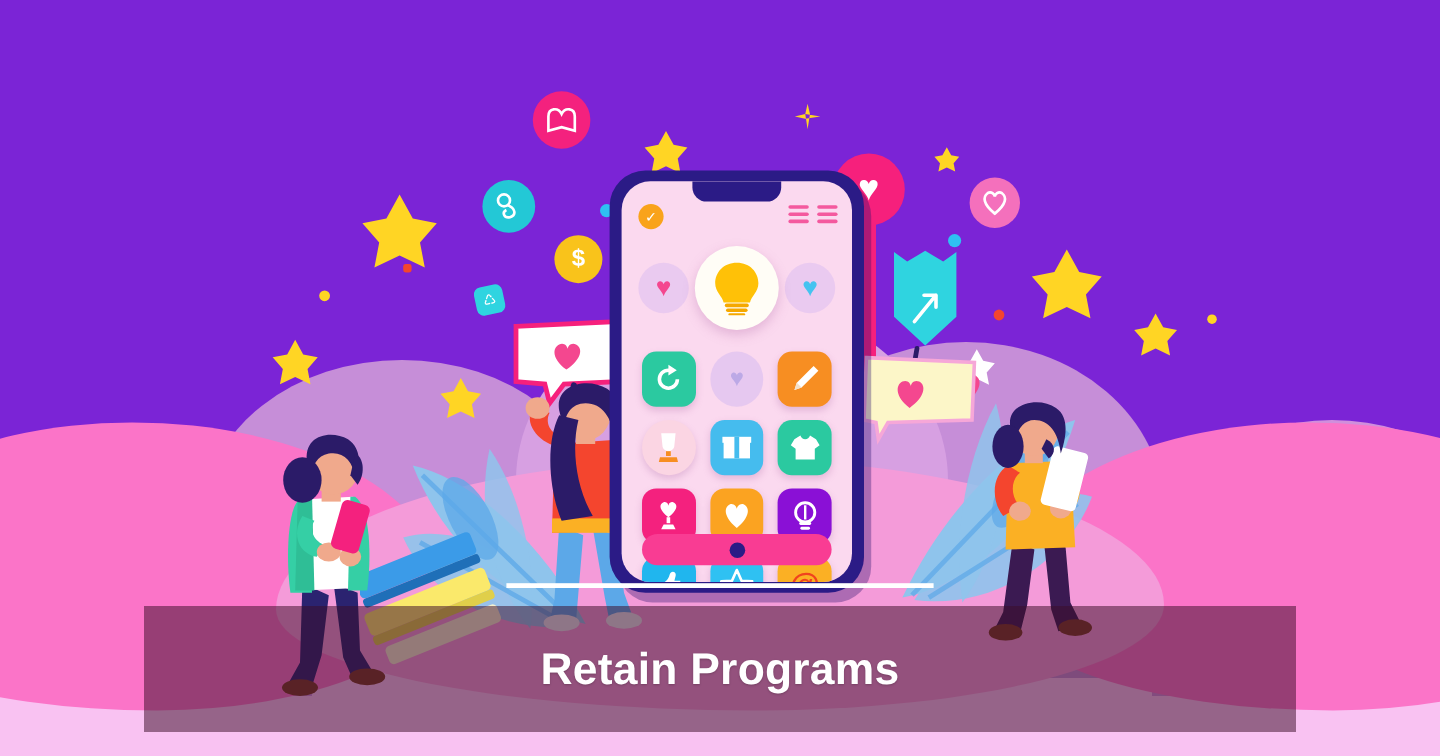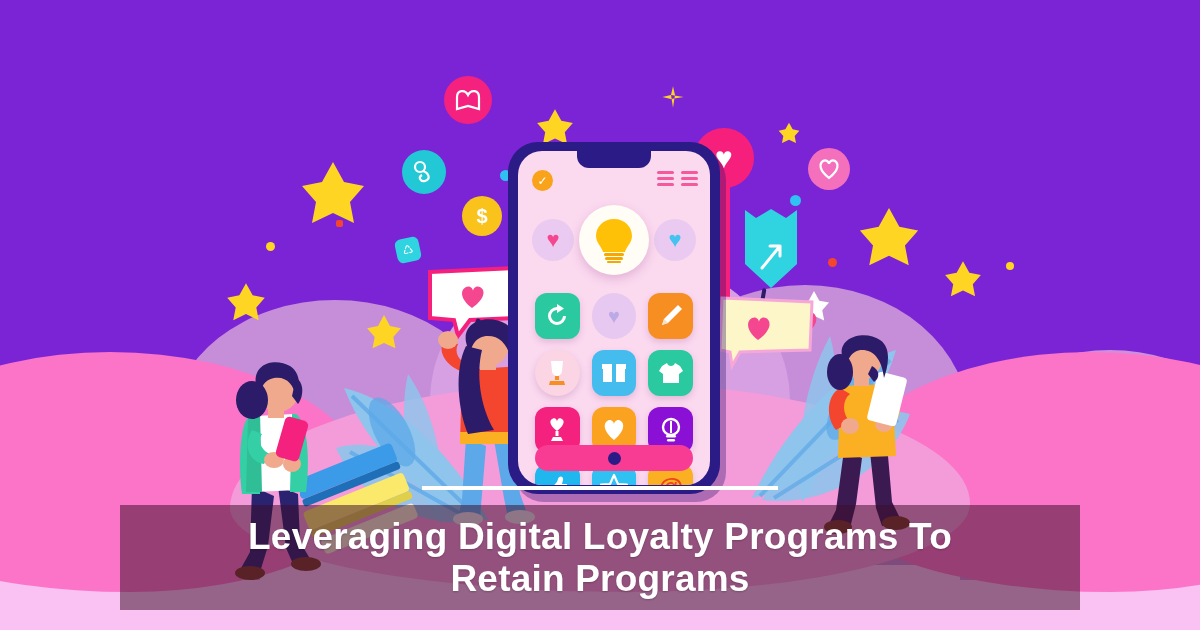--- a/index.html
+++ b/index.html
@@ -446,18 +446,17 @@
 
       <div class="homebar">
         <span class="homedot"></span>
       </div>
     </div>
   </div>
 
   <div class="whiteline"></div>
   <div class="title-overlay">
     <div class="title-text">
-      <div>Leveraging Digital Loyalty Programs To</div>
       <div>Retain Programs</div>
     </div>
   </div>
 
 </div>
 
 </body></html>

